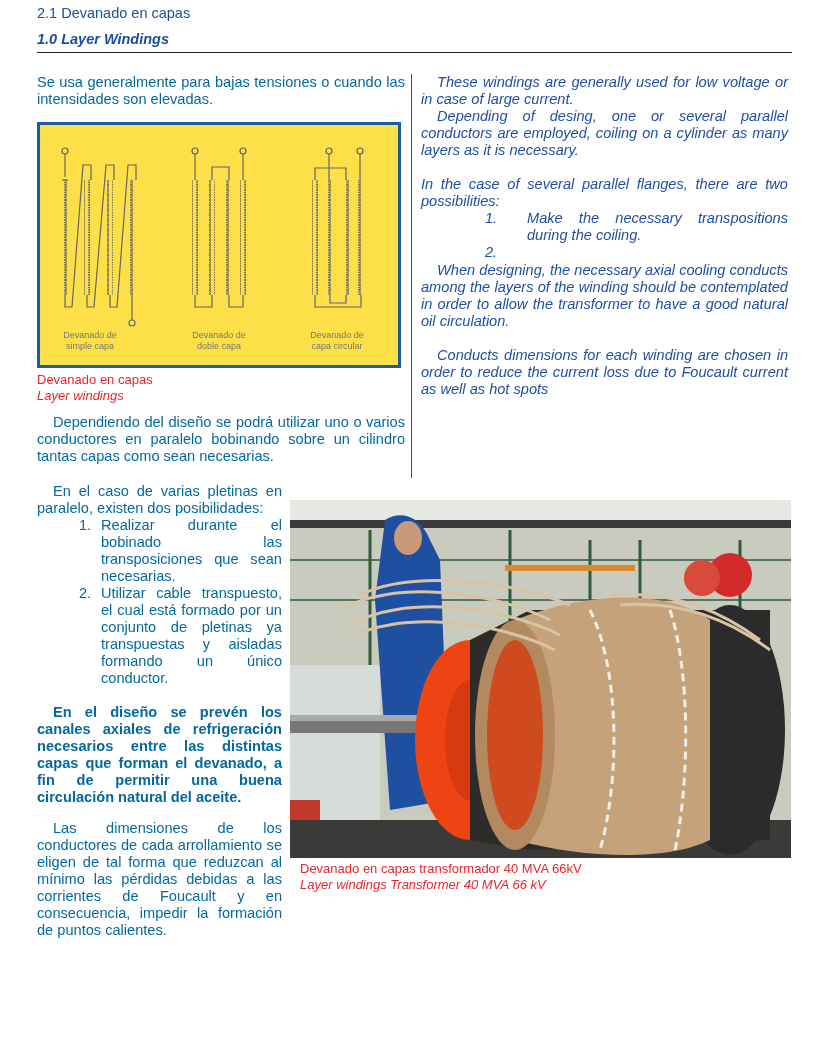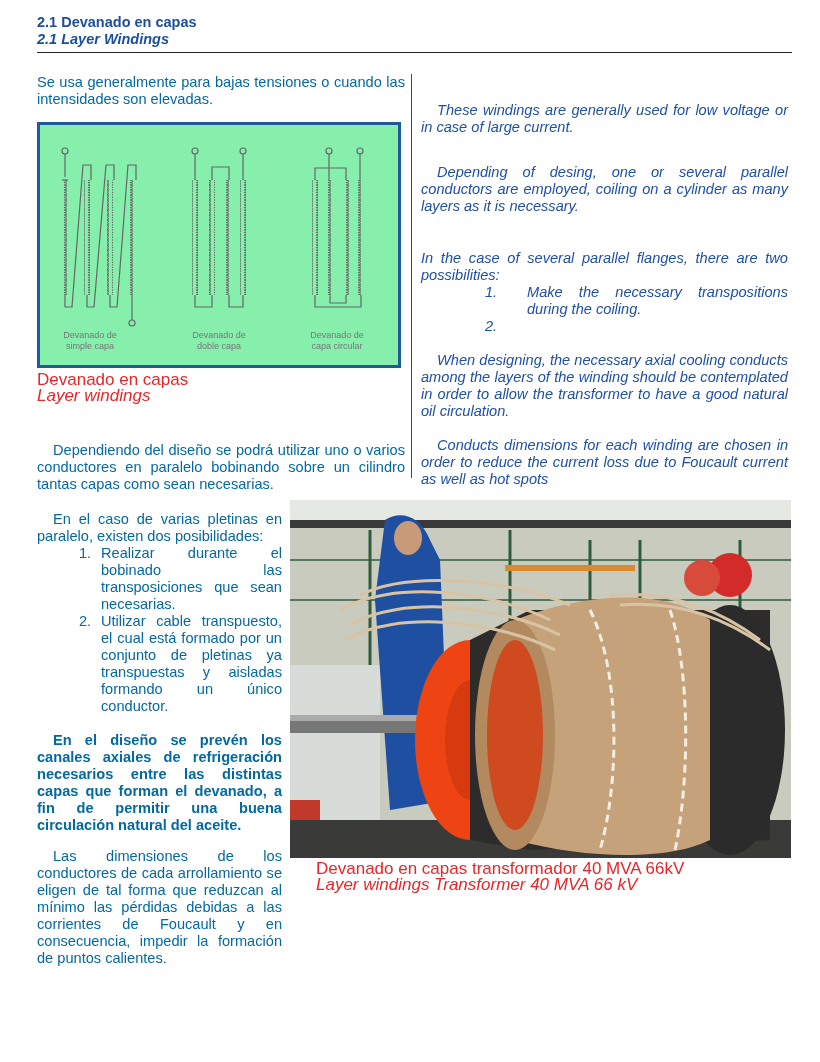--- a/index.html
+++ b/index.html
@@ -1,39 +1,39 @@
 <!DOCTYPE html>
 <html><head>
 <meta charset="utf-8">
 <style>
   html,body{margin:0;padding:0;background:#fff;}
   body{width:820px;height:1062px;position:relative;overflow:hidden;font-family:"Liberation Sans",sans-serif;color:#111;}
   .abs{position:absolute;}
-  .h1{left:37px;top:14px;font-size:14.5px;font-weight:bold;color:#1d4e9a;line-height:17px;}
+  .h1{left:37px;top:5px;font-size:14.5px;font-weight:normal;color:#1d4e9a;line-height:17px;}
   .h2{left:37px;top:31px;font-size:14.5px;font-weight:bold;font-style:italic;color:#1d4e9a;line-height:17px;}
   .rule{left:37px;top:52px;width:755px;height:1px;background:#222;}
   .vrule{left:411px;top:74px;width:1px;height:404px;background:#1d4e9a;}
   .es{font-size:14.6px;line-height:17px;text-align:justify;color:#0369a1;}
   .en{font-size:14.6px;line-height:17px;text-align:justify;font-style:italic;color:#1f4fa5;}
   p{margin:0;}
-  .ind{text-indent:16px;margin-top:28px;}
-  .fig{left:37px;top:122px;width:364px;height:246px;border:3px solid #1d5a9e;box-sizing:border-box;background:#86efac;}
+  .ind{text-indent:16px;}
+  .fig{left:37px;top:122px;width:364px;height:246px;border:3px solid #1d5a9e;box-sizing:border-box;background:#fde047;}
   .fig svg{position:absolute;left:0;top:0;}
   .figlab{position:absolute;font-size:9px;line-height:11px;color:#777;text-align:center;width:90px;}
-  .cap{font-size:17px;line-height:16px;color:#e8262a;}
+  .cap{font-size:13px;line-height:16px;color:#e8262a;}
   .cap i{}
   .li{display:flex;}
   .li .n{flex:0 0 auto;}
   .photo{left:290px;top:500px;width:501px;height:358px;overflow:hidden;background:#8a8578;}
 </style>
 </head>
 <body>
 
 <div class="abs h1">2.1  Devanado en capas</div>
-<div class="abs h2">2.1  Layer Windings</div>
+<div class="abs h2">1.0  Layer Windings</div>
 <div class="abs rule"></div>
 <div class="abs vrule"></div>
 
 <div class="abs es" style="left:37px;top:74px;width:368px;">
   <p>Se usa generalmente para bajas tensiones o cuando las intensidades son elevadas.</p>
 </div>
 
 <div class="abs fig">
   <svg width="358" height="240" viewBox="0 0 358 240">
     <defs>
@@ -114,29 +114,29 @@
     <span class="n" style="width:22px;">2.</span>
     <span>Utilizar cable transpuesto, el cual está formado por un conjunto de pletinas ya transpuestas y aisladas formando un único conductor.</span>
   </div>
   <p class="ind" style="margin-top:17px;font-weight:bold;">En el diseño se prevén los canales axiales de refrigeración necesarios entre las distintas capas que forman el devanado, a fin de permitir una buena circulación natural del aceite.</p>
   <p class="ind" style="margin-top:14px;">Las dimensiones de los conductores de cada arrollamiento se eligen de tal forma que reduzcan al mínimo las pérdidas debidas a las corrientes de Foucault y en consecuencia, impedir la formación de puntos calientes.</p>
 </div>
 
 <div class="abs en" style="left:421px;top:74px;width:367px;">
   <p class="ind">These windings are generally used for low voltage or in case of large current.</p>
   <p class="ind" style="">Depending of desing, one or several parallel conductors are employed, coiling on a cylinder as many layers as it is necessary.</p>
-  <p style="margin-top:35px;">In the case of several parallel flanges, there are two possibilities:</p>
+  <p style="margin-top:17px;">In the case of several parallel flanges, there are two possibilities:</p>
   <div class="li" style="padding-left:64px;">
     <span class="n" style="width:42px;">1.</span>
     <span>Make the necessary transpositions during the coiling.</span>
   </div>
   <div class="li" style="padding-left:64px;">
     <span class="n" style="width:42px;">2.</span>
   </div>
-  <p class="ind" style="margin-top:17px;">When designing, the necessary axial cooling conducts among the layers of the winding should be contemplated in order to allow the transformer to have a good natural oil circulation.</p>
+  <p class="ind" style="margin-top:1px;">When designing, the necessary axial cooling conducts among the layers of the winding should be contemplated in order to allow the transformer to have a good natural oil circulation.</p>
   <p class="ind" style="margin-top:17px;font-style:italic;">Conducts dimensions for each winding are chosen in order to reduce the current loss due to Foucault current as well as hot spots</p>
 </div>
 
 <div class="abs photo">
   <svg width="501" height="358" viewBox="0 0 501 358">
     <rect x="0" y="0" width="501" height="358" fill="#c9cbbf"></rect>
     <rect x="0" y="0" width="501" height="20" fill="#e6e8e4"></rect>
     <rect x="0" y="20" width="501" height="8" fill="#3a3a3a"></rect>
     <g stroke="#2f5a3c" stroke-width="3">
       <line x1="80" y1="30" x2="80" y2="200"></line>
@@ -170,16 +170,16 @@
       <path d="M50,110 C100,80 200,90 260,120"></path>
         <path d="M60,125 C110,95 210,105 270,135"></path>
       <path d="M55,140 C105,110 205,120 265,150"></path>
         <path d="M70,95 C120,70 220,80 280,105"></path>
       <path d="M320,95 C380,90 430,110 470,140"></path>
         <path d="M330,105 C390,100 440,120 480,150"></path>
     </g>
   </svg>
 </div>
 
-<div class="abs cap" style="left:300px;top:861px;margin-left:16px;">
+<div class="abs cap" style="left:300px;top:861px;">
   <div>Devanado en capas transformador 40 MVA 66kV</div>
   <div><i>Layer  windings Transformer 40 MVA 66 kV</i></div>
 </div>
 
 </body></html>

